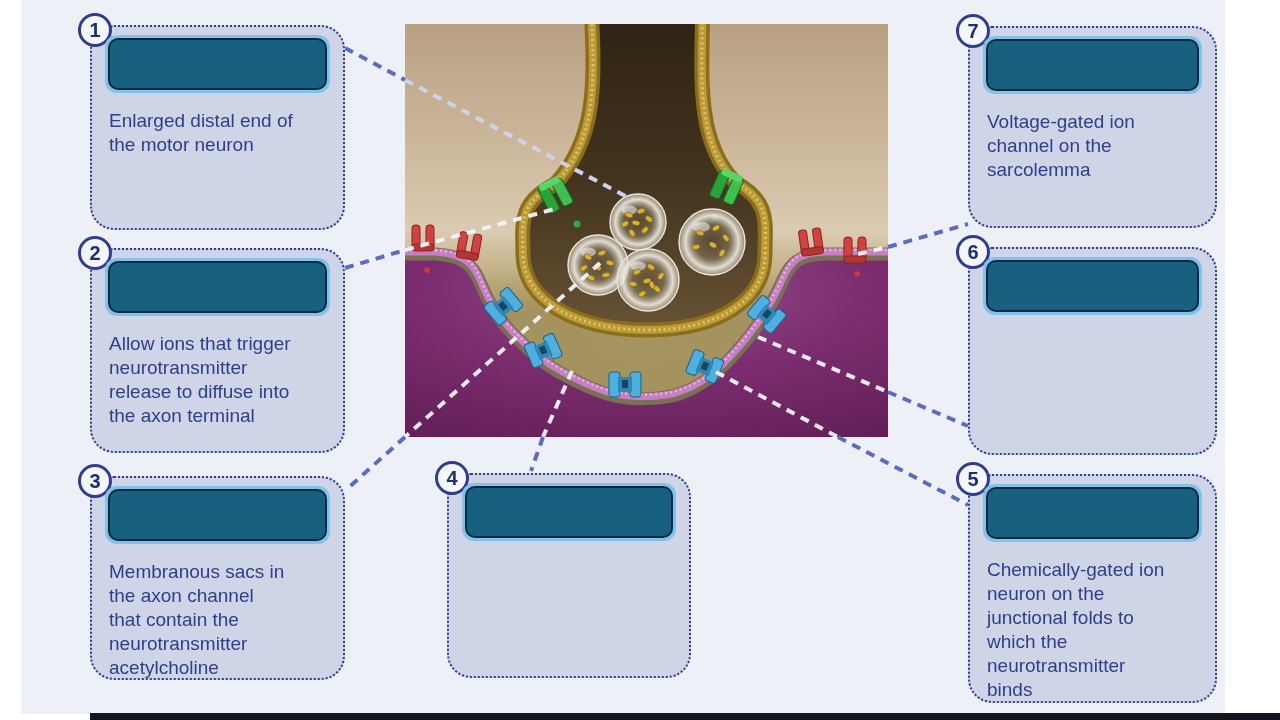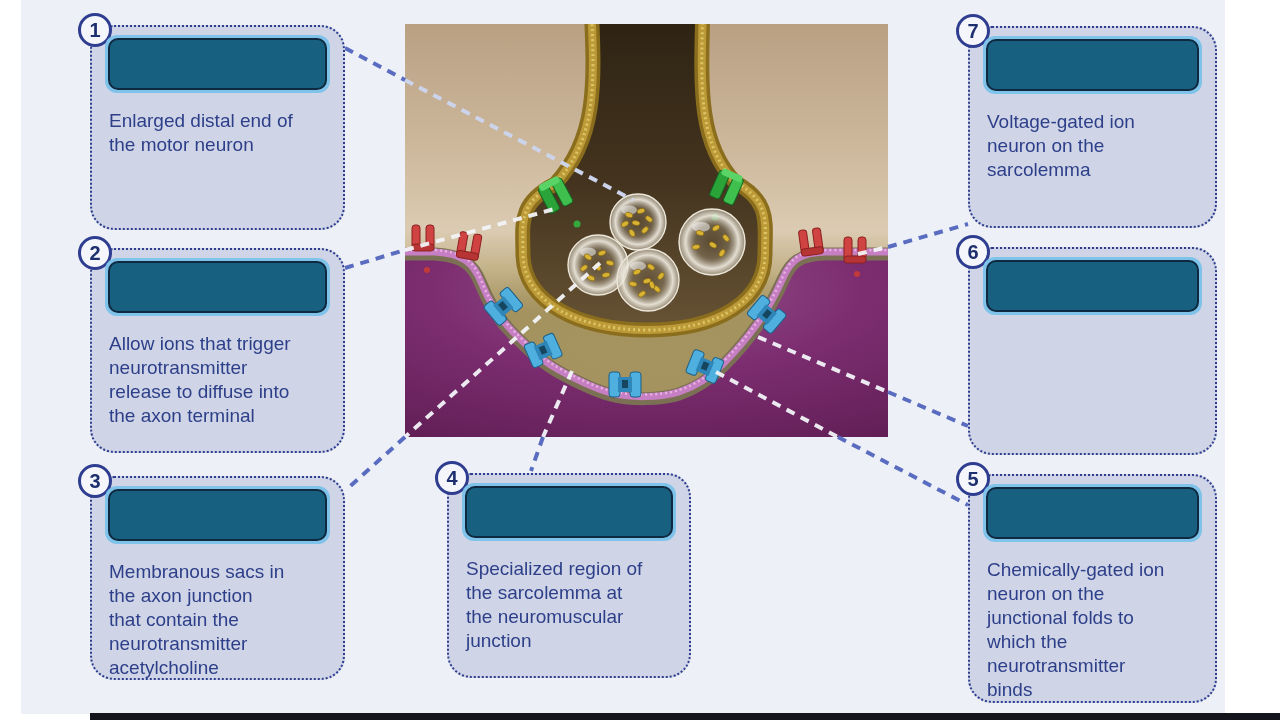--- a/index.html
+++ b/index.html
@@ -306,35 +306,31 @@
 release to diffuse into
 the axon terminal</div>
 </div>
 
 <div class="card card-3">
   <div class="badge">3</div>
   <div class="slot-glow">
     <div class="slot"></div>
   </div>
   <div class="desc">Membranous sacs in
-the axon junction
+the axon channel
 that contain the
 neurotransmitter
 acetylcholine</div>
 </div>
 
 <div class="card card-4">
   <div class="badge">4</div>
   <div class="slot-glow">
     <div class="slot"></div>
   </div>
-  <div class="desc">Specialized region of
-the sarcolemma at
-the neuromuscular
-junction</div>
 </div>
 
 <div class="card card-5">
   <div class="badge">5</div>
   <div class="slot-glow">
     <div class="slot"></div>
   </div>
   <div class="desc">Chemically-gated ion
 neuron on the
 junctional folds to
@@ -349,17 +345,17 @@
     <div class="slot"></div>
   </div>
 </div>
 
 <div class="card card-7">
   <div class="badge">7</div>
   <div class="slot-glow">
     <div class="slot"></div>
   </div>
   <div class="desc">Voltage-gated ion
-neuron on the
+channel on the
 sarcolemma</div>
 </div>
 
 <div class="bottom-bar"></div>
 
 </body></html>

